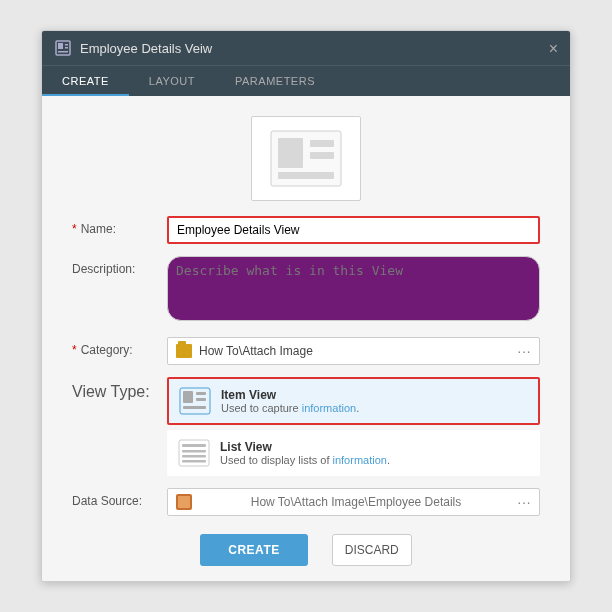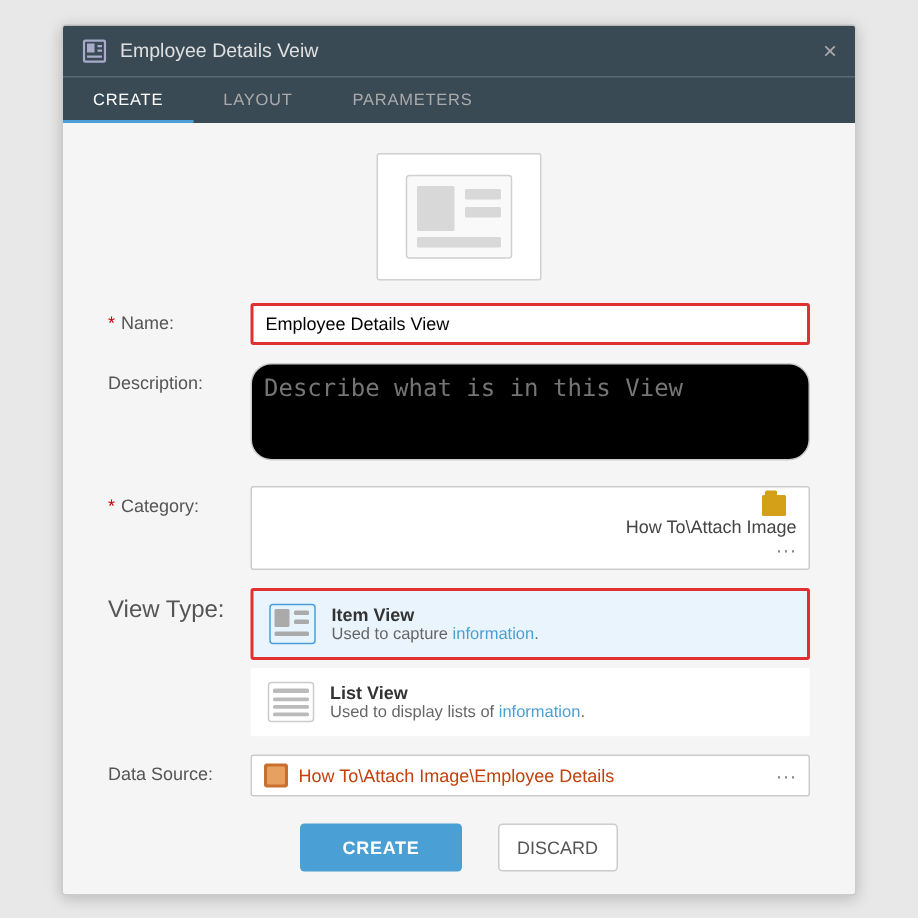--- a/index.html
+++ b/index.html
@@ -130,38 +130,37 @@
       font-size: 12px;
       border: 2px solid #e03030;
       border-radius: 2px;
       outline: none;
       background: #fff;
     }
     .textarea-input {
       width: 100%;
       height: 65px;
       padding: 6px 8px;
-      font-size: 16px;
+      font-size: 13px;
       border: 1px solid #ccc;
       border-radius: 14px;
       resize: none;
       color: #999;
       outline: none;
-      background: #000000;
+      background: #701a75;
     }
     .category-selector {
       width: 100%;
       border: 1px solid #ccc;
       border-radius: 2px;
       background: #fff;
       display: flex;
-      align-items: flex-end;
+      align-items: center;
       padding: 5px 8px;
       cursor: pointer;
-      flex-direction: column;
     }
     .category-icon {
       width: 16px;
       height: 14px;
       background: #d4a017;
       border-radius: 1px;
       margin-right: 7px;
       flex-shrink: 0;
       position: relative;
     }
@@ -258,22 +257,23 @@
     }
     .datasource-icon::after {
       content: '';
       position: absolute;
       top: 2px; left: 2px; right: 2px; bottom: 2px;
       background: #e8a060;
       border-radius: 1px;
     }
     .datasource-text {
       font-size: 12px;
-      color: #c2410c;
+      color: #737373;
       flex: 1;
+      text-align: center;
     }
     .buttons-row {
       display: flex;
       justify-content: center;
       gap: 24px;
       margin-top: 18px;
     }
     .btn-create {
       padding: 8px 28px;
       background: #4a9fd4;

